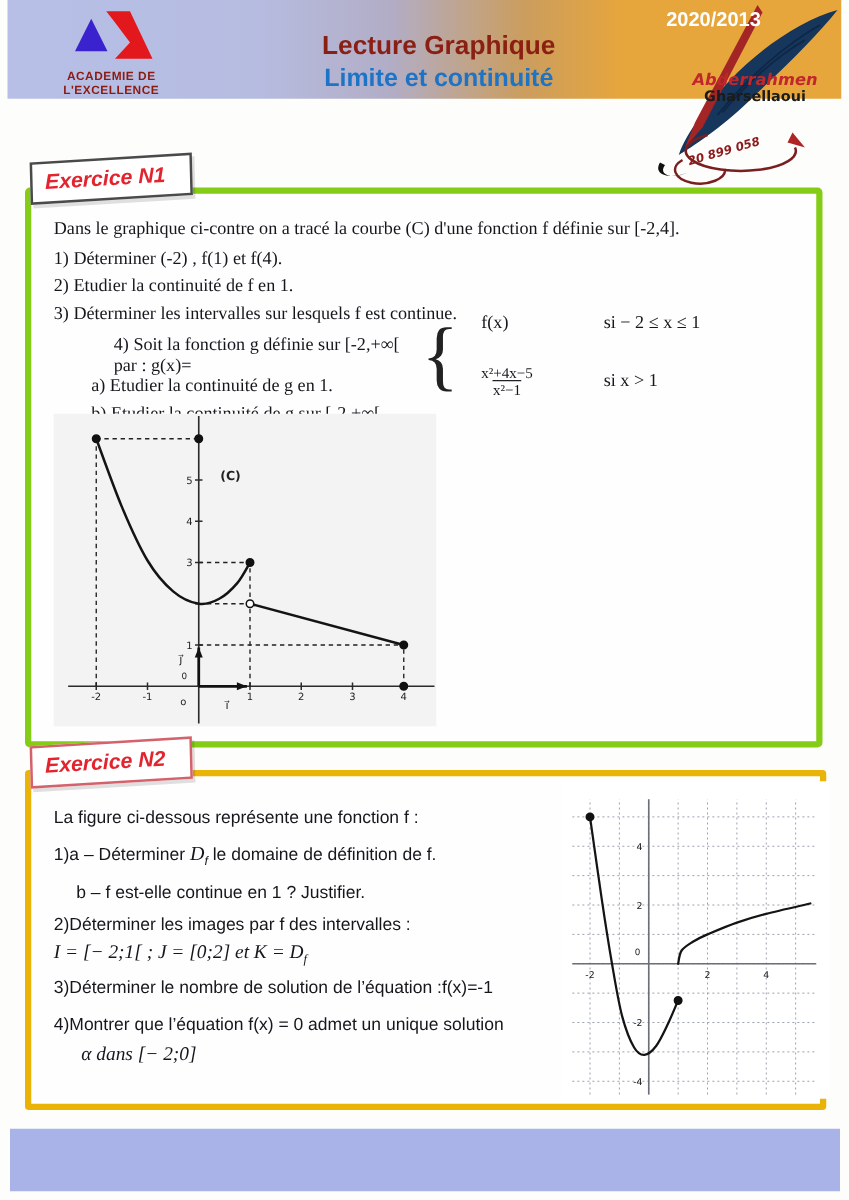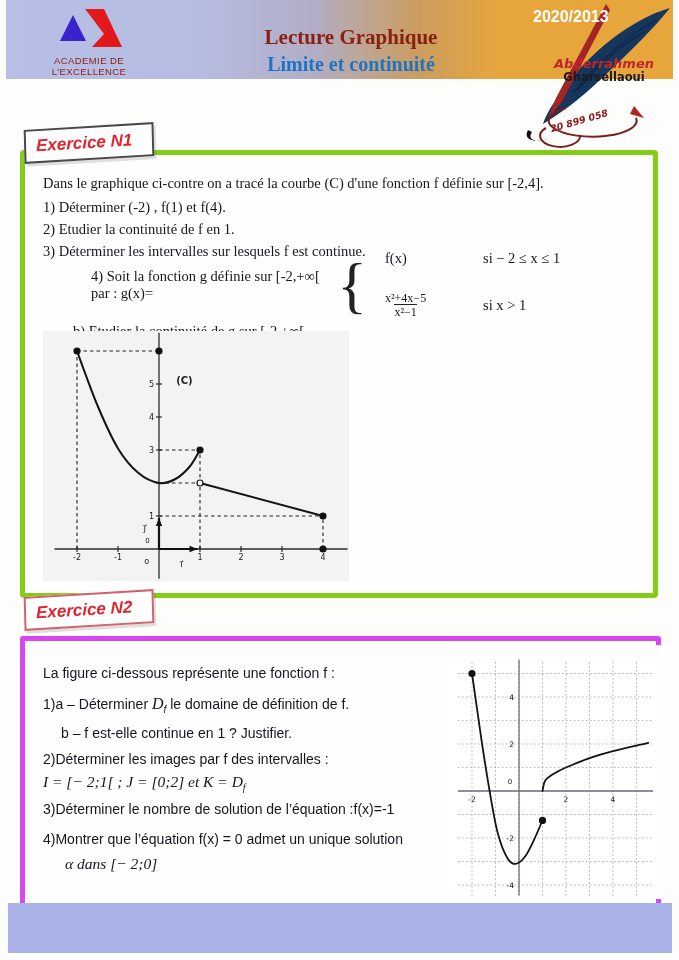--- a/index.html
+++ b/index.html
@@ -2,38 +2,38 @@
 <html><head>
 <meta charset="utf-8">
 <style>
   html,body{margin:0;padding:0;background:#ffffff;}
   .page{position:relative;width:679px;height:960px;background:#fdfdfc;overflow:hidden;
         font-family:"Liberation Sans",sans-serif;color:#16161d;}
   
   .header{position:absolute;left:6px;top:0;width:667px;height:79px;
           background:linear-gradient(90deg,#b7bfe7 0%,#b6bce0 30%,#b2adc6 46%,#cb9d5e 62%,#e7a63c 74%,#e7a63c 100%);}
   .logo{position:absolute;left:28px;top:5px;width:110px;text-align:center;}
-  .logo-text{font-size:9.5px;font-weight:normal;color:#8c1a10;letter-spacing:.4px;line-height:11px;}
-  .titles{position:absolute;left:185px;top:25px;width:320px;text-align:center;font-family:Liberation Serif, serif;}
+  .logo-text{font-size:9.5px;font-weight:bold;color:#8c1a10;letter-spacing:.4px;line-height:11px;}
+  .titles{position:absolute;left:185px;top:25px;width:320px;text-align:center;}
   .title{font-size:21px;font-weight:bold;color:#8a2013;}
   .subtitle{font-size:20px;font-weight:bold;color:#1d74c6;margin-top:3px;}
   .year{position:absolute;left:533px;top:8px;font-size:16px;font-weight:bold;color:#fff;z-index:4;}
   .quill{position:absolute;left:488px;top:2px;z-index:3;}
   
   .tag{position:absolute;z-index:5;background:#fff;padding:5px 20px 5px 10px;
        font-style:italic;font-weight:bold;font-size:17px;color:#e2242e;
        transform:rotate(-3.5deg) skewX(-2deg);box-shadow:2px 3px 0 rgba(0,0,0,.12);}
   .tag1{left:24px;top:126px;border:2px solid #4a4a4a;}
   .tag2{left:24px;top:593px;border:2px solid #d4626c;}
   
   .box1{position:absolute;left:20px;top:150px;width:628px;height:438px;
         border:5px solid #84cc16;border-radius:4px;background:#fefefe;
         font-family:"Liberation Serif",serif;font-size:14.5px;}
   .box2{position:absolute;left:20px;top:616px;width:631px;height:262px;
-        border:5px solid #d946ef;border-radius:3px;background:#fefefe;font-size:14px;margin-top:20px;}
+        border:5px solid #eab308;border-radius:3px;background:#fefefe;font-size:14px;}
   .box1 .ln,.box2 .ln{position:absolute;left:18px;white-space:nowrap;}
   
   .pwrow{position:absolute;left:18px;top:95px;display:flex;align-items:center;margin-left:48px;}
   .brace{font-size:62px;font-weight:200;line-height:56px;margin:0 4px 0 2px;color:#222;
          font-family:"Liberation Serif",serif;}
   .pwgrid{display:grid;grid-template-columns:112px 170px;row-gap:24px;align-items:center;}
   .pwexpr{text-align:left;padding-left:14px;}
   .frac{display:inline-block;text-align:center;vertical-align:middle;font-size:12px;line-height:14px;}
   .frac .den{border-top:1.2px solid #222;}
   
@@ -97,20 +97,21 @@
         <span class="pwexpr">
           <span class="frac">
             <span class="num">x²+4x−5</span><br>
             <span class="den">x²−1</span>
           </span>
         </span>
         <span>si  x  &gt;  1</span>
       </span>
     </div>
 
+    <div class="ln" style="top:146px;left:48px">a) Etudier la continuité de g en 1.</div>
     <div class="ln" style="top:168px;left:48px">b) Etudier la continuité de g sur [-2,+∞[.</div>
 
     <div class="graph1">
       <svg width="306" height="250" viewBox="0 0 306 250">
           <line x1="11.5" y1="218" x2="304.6" y2="218" stroke="#2b2b2b" stroke-width="1.3"></line>
           <line x1="116" y1="247.7" x2="116" y2="1.8" stroke="#2b2b2b" stroke-width="1.3"></line>
           <line x1="34" y1="215" x2="34" y2="221" stroke="#2b2b2b" stroke-width="1.2"></line>
           <line x1="75" y1="215" x2="75" y2="221" stroke="#2b2b2b" stroke-width="1.2"></line>
           <line x1="157" y1="215" x2="157" y2="221" stroke="#2b2b2b" stroke-width="1.2"></line>
           <line x1="198" y1="215" x2="198" y2="221" stroke="#2b2b2b" stroke-width="1.2"></line>

